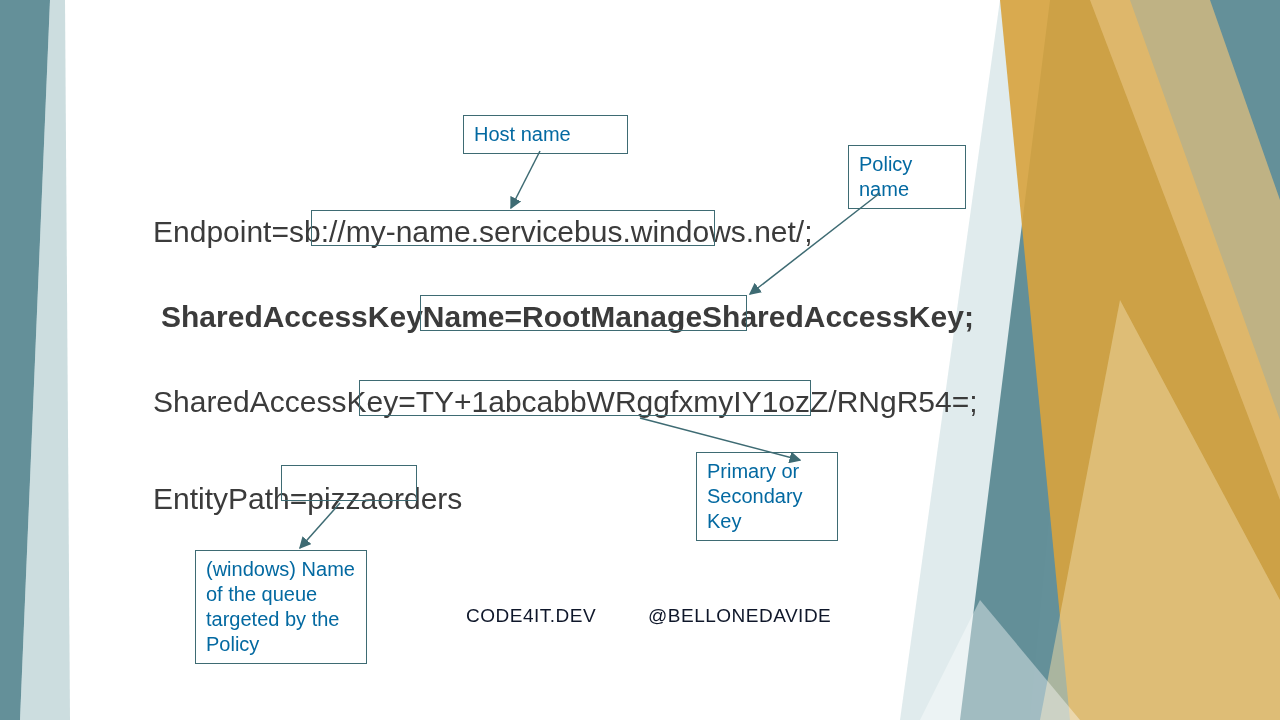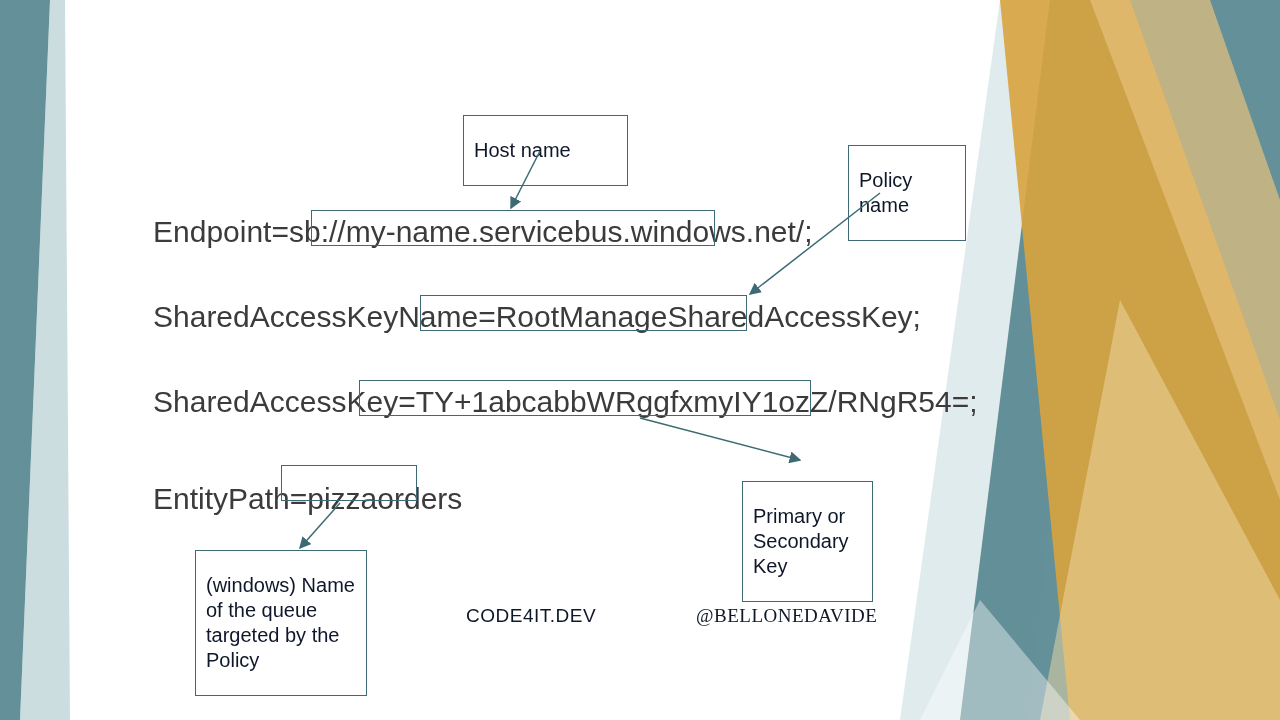--- a/index.html
+++ b/index.html
@@ -25,22 +25,22 @@
   .highlight-box {
     position: absolute;
     border: 1.5px solid #3e6b73;
     background: transparent;
   }
   .label-box {
     position: absolute;
     border: 1.5px solid #3e6b73;
     background: #fff;
     font-size: 20px;
-    color: #0f172a;
-    padding: 22px 10px;
+    color: #0369a1;
+    padding: 6px 10px;
     line-height: 1.25;
   }
   .footer-text {
     position: absolute;
     font-size: 19px;
     color: #0f172a;
     font-weight: 500;
     letter-spacing: 0.5px;
   }
   svg.arrows {
@@ -65,50 +65,50 @@
   <polygon points="1090,0 1210,0 1280,200 1280,500" fill="#e6c17a" opacity="0.7"></polygon>
   <polygon points="1120,300 1280,600 1280,720 1040,720" fill="#f0d9a6" opacity="0.5"></polygon>
   <polygon points="980,600 1080,720 920,720" fill="#ffffff" opacity="0.4"></polygon>
 </svg>
 
 <div class="content-text" style="left:153px; top:215px;">
   <span>Endpoint=sb://</span><span>my-name.servicebus.windows.net/;</span>
 </div>
 <div class="highlight-box" style="left:311px; top:210px; width:404px; height:36px;"></div>
 
-<div class="content-text" style="left:153px; top:300px;">
+<div class="content-text" style="left:161px; top:300px;font-weight:bold;">
   <span>SharedAccessKeyName=</span><span>RootManageSharedAccessKey;</span>
 </div>
 <div class="highlight-box" style="left:420px; top:295px; width:327px; height:36px;"></div>
 
 <div class="content-text" style="left:153px; top:385px;">
   <span>SharedAccessKey=</span><span>TY+1abcabbWRggfxmyIY1ozZ/RNgR54=;</span>
 </div>
 <div class="highlight-box" style="left:359px; top:380px; width:452px; height:36px;"></div>
 
 <div class="content-text" style="left:153px; top:470px;margin-top:12px;">
   <span>EntityPath=</span><span>pizzaorders</span>
 </div>
 <div class="highlight-box" style="left:281px; top:465px; width:136px; height:36px;"></div>
 
 <div class="label-box" style="left:463px; top:115px; width:165px;">Host name</div>
 <div class="label-box" style="left:848px; top:145px; width:118px;">Policy name</div>
-<div class="label-box" style="left:742px; top:452px; width:131px;margin-top:29px;">Primary or Secondary Key</div>
+<div class="label-box" style="left:696px; top:452px; width:142px;">Primary or Secondary Key</div>
 <div class="label-box" style="left:195px; top:550px; width:172px;">(windows) Name of the queue targeted by the Policy</div>
 
 <svg class="arrows" viewBox="0 0 1280 720">
   <defs>
     <marker id="arrowhead" markerWidth="8" markerHeight="8" refX="7" refY="4" orient="auto">
       <path d="M0,0 L8,4 L0,8 Z" fill="#3e6b73"></path>
     </marker>
   </defs>
 
   <line x1="540" y1="151" x2="511" y2="208" stroke="#3e6b73" stroke-width="1.5" marker-end="url(#arrowhead)"></line>
 
   <line x1="880" y1="193" x2="750" y2="294" stroke="#3e6b73" stroke-width="1.5" marker-end="url(#arrowhead)"></line>
 
   <line x1="640" y1="418" x2="800" y2="460" stroke="#3e6b73" stroke-width="1.5" marker-end="url(#arrowhead)"></line>
 
   <line x1="340" y1="503" x2="300" y2="548" stroke="#3e6b73" stroke-width="1.5" marker-end="url(#arrowhead)"></line>
 </svg>
 
 <div class="footer-text" style="left:466px; top:605px;">CODE4IT.DEV</div>
-<div class="footer-text" style="left:696px; top:605px;font-family:Liberation Serif, serif;">@BELLONEDAVIDE</div>
+<div class="footer-text" style="left:648px; top:605px;">@BELLONEDAVIDE</div>
 
 </body></html>

